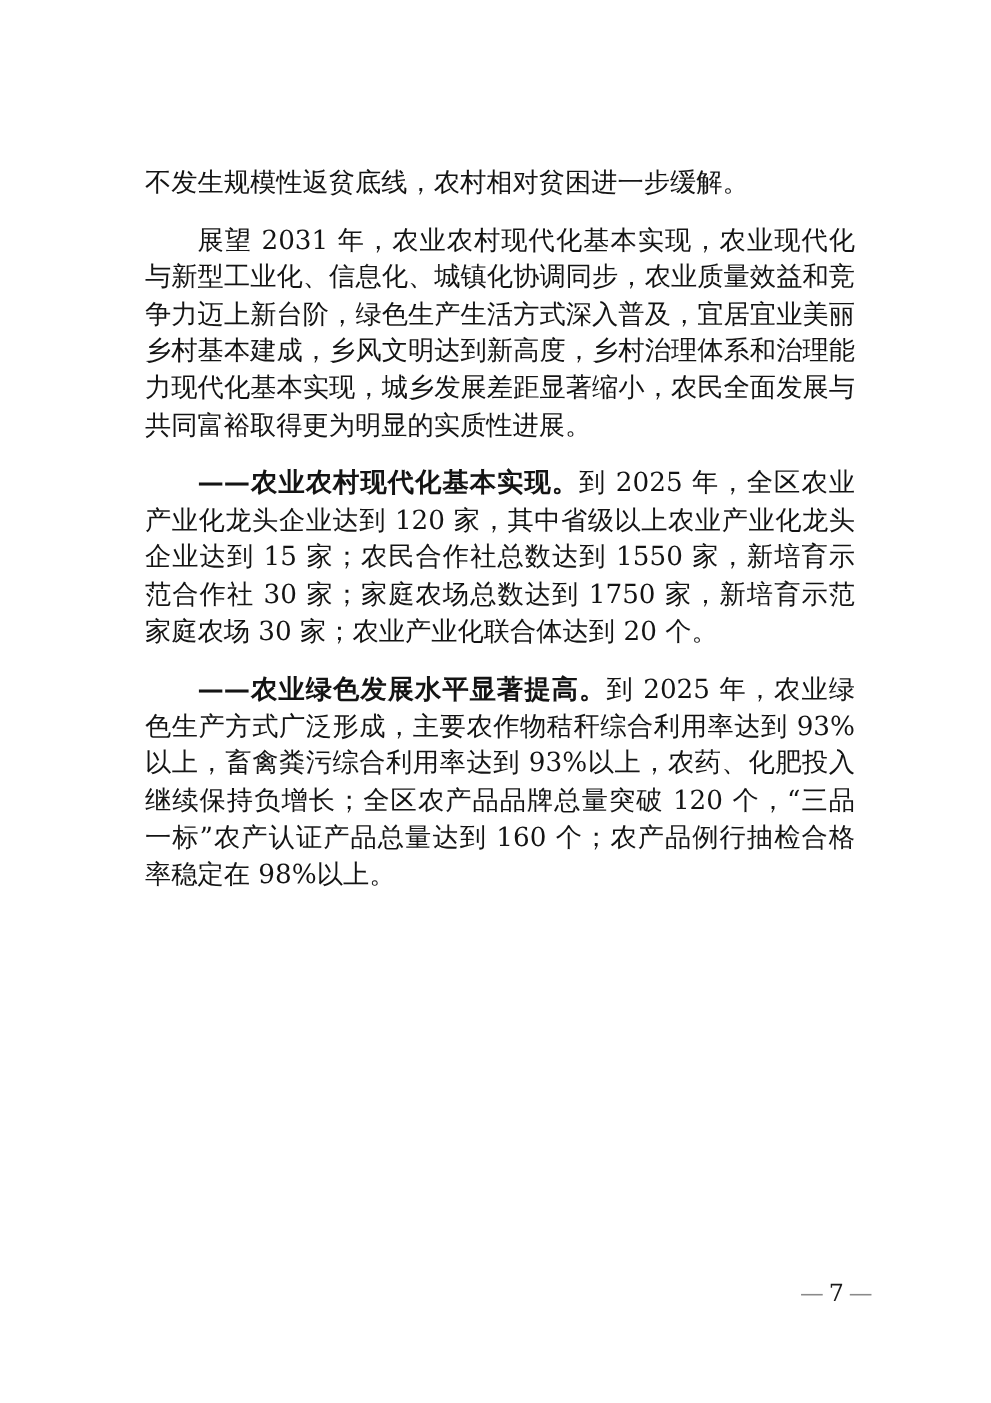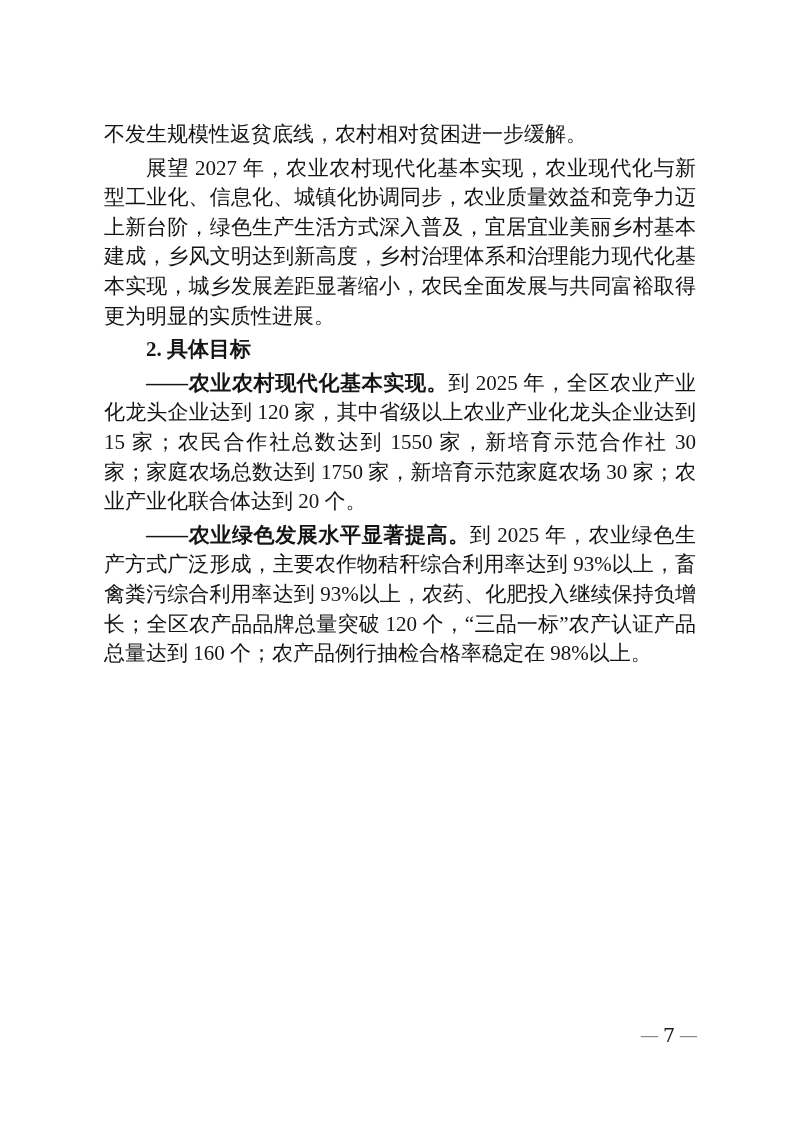--- a/index.html
+++ b/index.html
@@ -19,24 +19,23 @@
   .content {
     position: absolute;
     left: 100px;
     top: 116px;
     width: 600px;
     font-size: 21px;
     line-height: 29.6px;
     text-align: justify;
   }
   .content p {
-    margin: 4px;
+    margin: 16px;
     padding: 0;
     text-indent: 2em;
-    font-family: Liberation Serif, serif;
   }
   .content p.no-indent {
     text-indent: 0;
   }
   .content p.heading {
     font-weight: bold;
     text-align: left;
   }
   .lead {
     font-weight: bold;
@@ -59,21 +58,20 @@
     color: #1a1a1a;
     padding: 0 2px;
   }
 </style>
 </head>
 <body>
 
 <div class="page">
   <div class="content" id="paragraphs">
       <p class="no-indent">不发生规模性返贫底线，农村相对贫困进一步缓解。</p>
-      <p>展望 2027 年，农业农村现代化基本实现，农业现代化与新型工业化、信息化、城镇化协调同步，农业质量效益和竞争力迈上新台阶，绿色生产生活方式深入普及，宜居宜业美丽乡村基本建成，乡风文明达到新高度，乡村治理体系和治理能力现代化基本实现，城乡发展差距显著缩小，农民全面发展与共同富裕取得更为明显的实质性进展。</p>
-      <p class="heading">2. 具体目标</p>
+      <p>展望 2031 年，农业农村现代化基本实现，农业现代化与新型工业化、信息化、城镇化协调同步，农业质量效益和竞争力迈上新台阶，绿色生产生活方式深入普及，宜居宜业美丽乡村基本建成，乡风文明达到新高度，乡村治理体系和治理能力现代化基本实现，城乡发展差距显著缩小，农民全面发展与共同富裕取得更为明显的实质性进展。</p>
       <p><span class="lead">——农业农村现代化基本实现。</span>到 2025 年，全区农业产业化龙头企业达到 120 家，其中省级以上农业产业化龙头企业达到 15 家；农民合作社总数达到 1550 家，新培育示范合作社 30 家；家庭农场总数达到 1750 家，新培育示范家庭农场 30 家；农业产业化联合体达到 20 个。</p>
       <p><span class="lead">——农业绿色发展水平显著提高。</span>到 2025 年，农业绿色生产方式广泛形成，主要农作物秸秆综合利用率达到 93%以上，畜禽粪污综合利用率达到 93%以上，农药、化肥投入继续保持负增长；全区农产品品牌总量突破 120 个，“三品一标”农产认证产品总量达到 160 个；农产品例行抽检合格率稳定在 98%以上。</p>
     </div>
   <div class="footer">
     <span class="dash">—</span><span class="num">7</span><span class="dash">—</span>
   </div>
 </div>
 
 </body></html>

